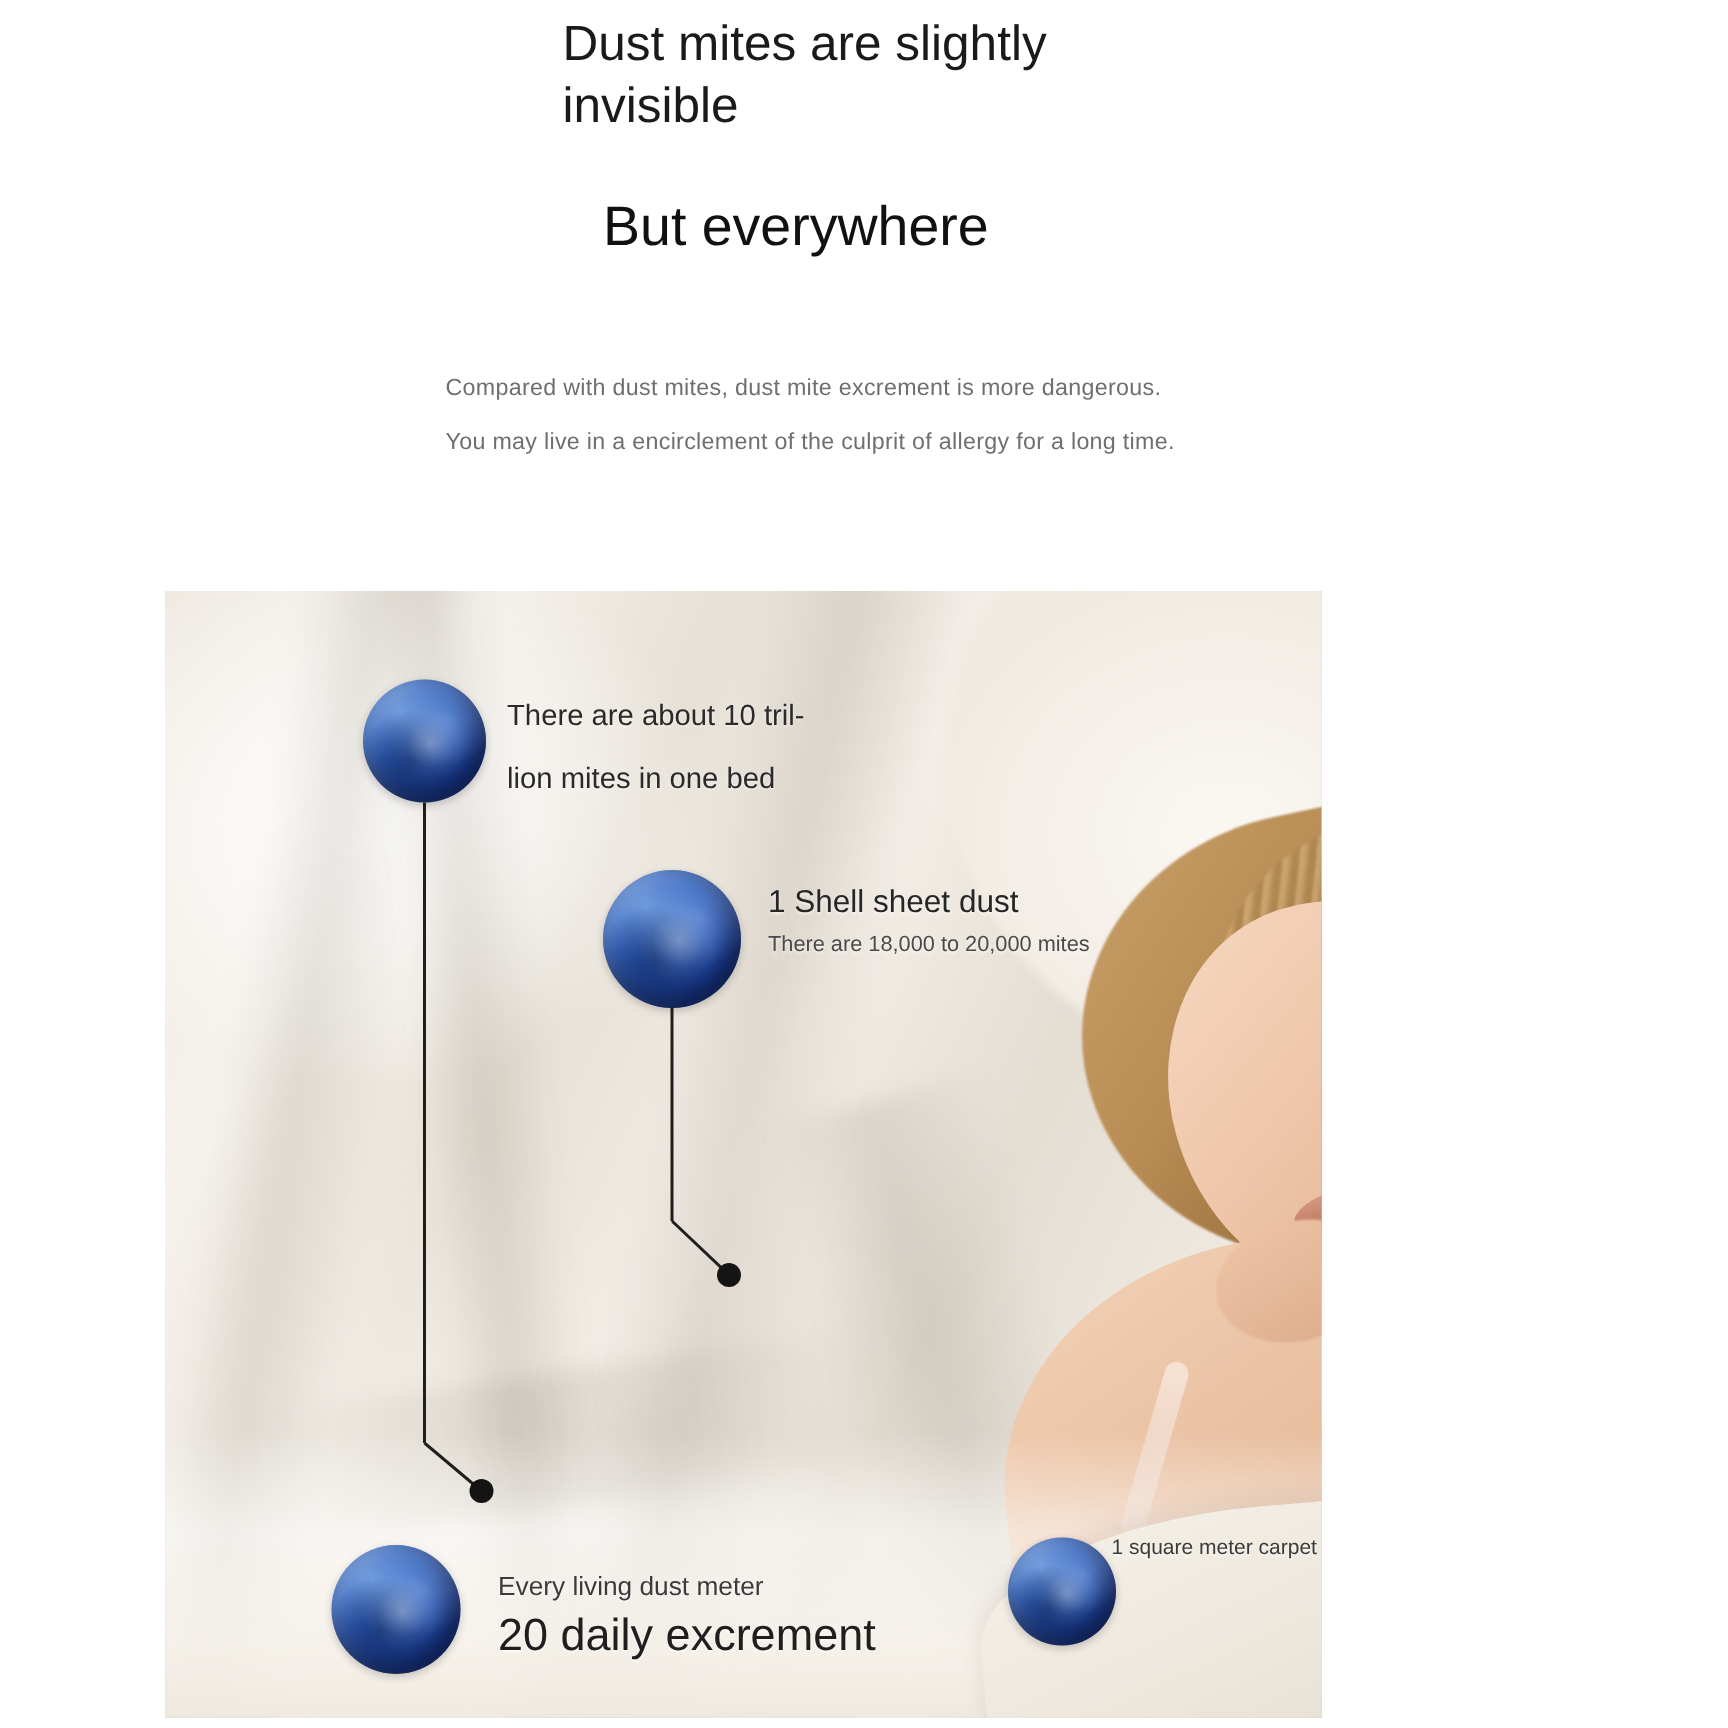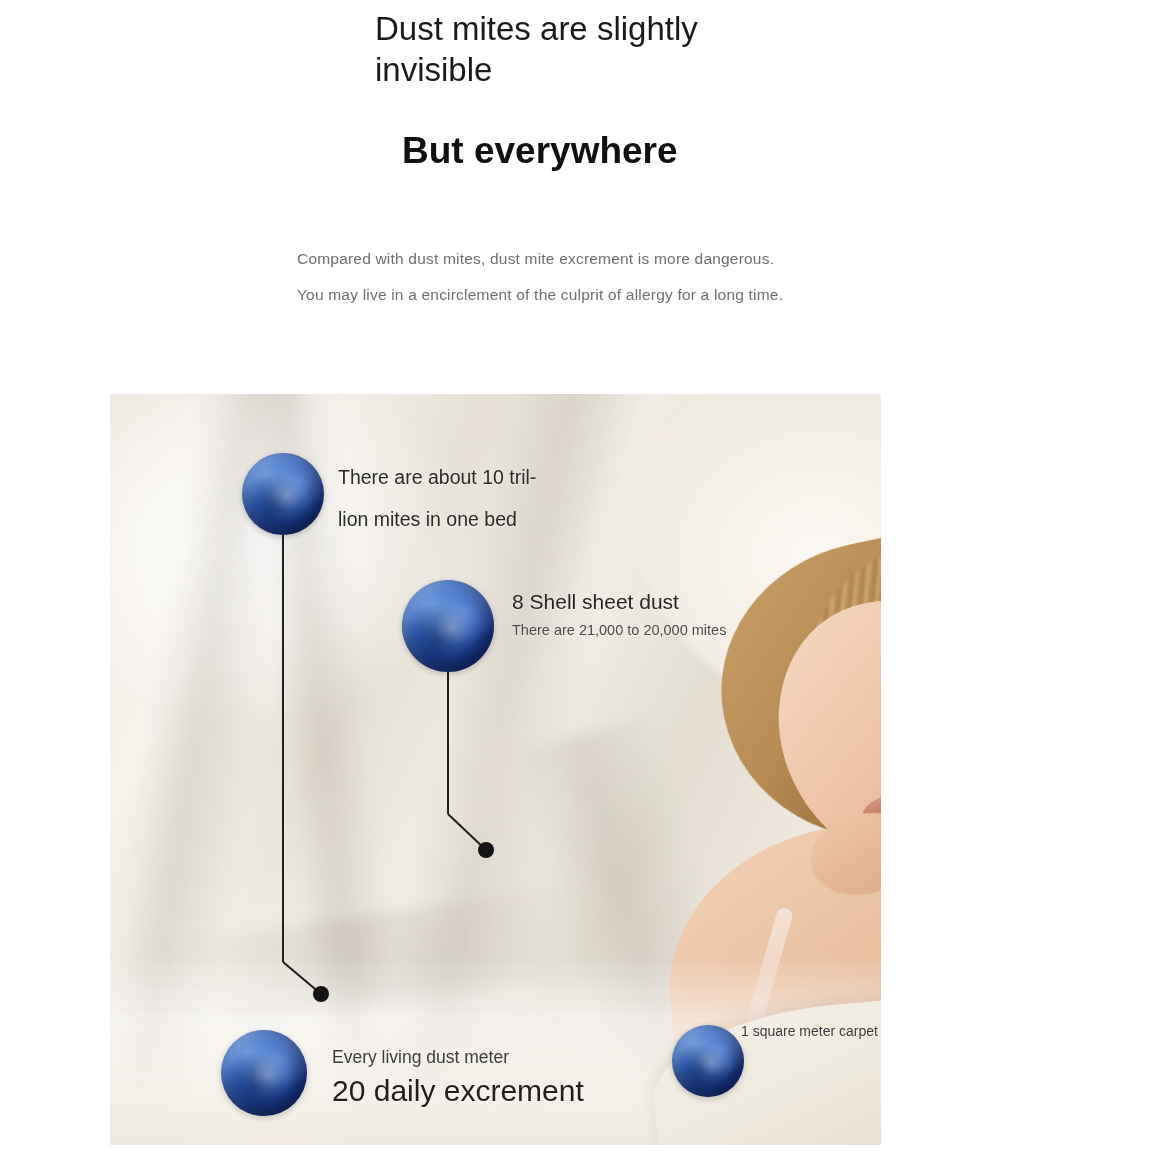--- a/index.html
+++ b/index.html
@@ -27,21 +27,21 @@
     font-weight: 400;
   }
   .headline-2 {
     position: absolute;
     left: 402px;
     top: 128px;
     width: 520px;
     font-size: 37px;
     line-height: 46px;
     color: #111111;
-    font-weight: 700;
+    font-weight: 400;
   }
   .subline {
     position: absolute;
     left: 297px;
     width: 580px;
     font-size: 15.5px;
     line-height: 23px;
     color: #6f6f6f;
     font-weight: 400;
     letter-spacing: 0.2px;
@@ -330,22 +330,22 @@
   <div class="mite m2"></div>
   <div class="mite m3"></div>
   <div class="mite m4"></div>
 
   <div class="callout co1">
     <div class="line-a">There are about 10 tril-</div>
     <div class="line-b">lion mites in one bed</div>
   </div>
 
   <div class="callout co2">
-    <div class="line-a">8 Shell sheet dust</div>
-    <div class="line-b">There are 21,000 to 20,000 mites</div>
+    <div class="line-a">1 Shell sheet dust</div>
+    <div class="line-b">There are 18,000 to 20,000 mites</div>
   </div>
 
   <div class="callout co3">
     <div class="line-a">Every living dust meter</div>
     <div class="line-b">20 daily excrement</div>
   </div>
 
   <div class="callout co4">
     <div class="line-a">1 square meter carpet</div>
   </div>

